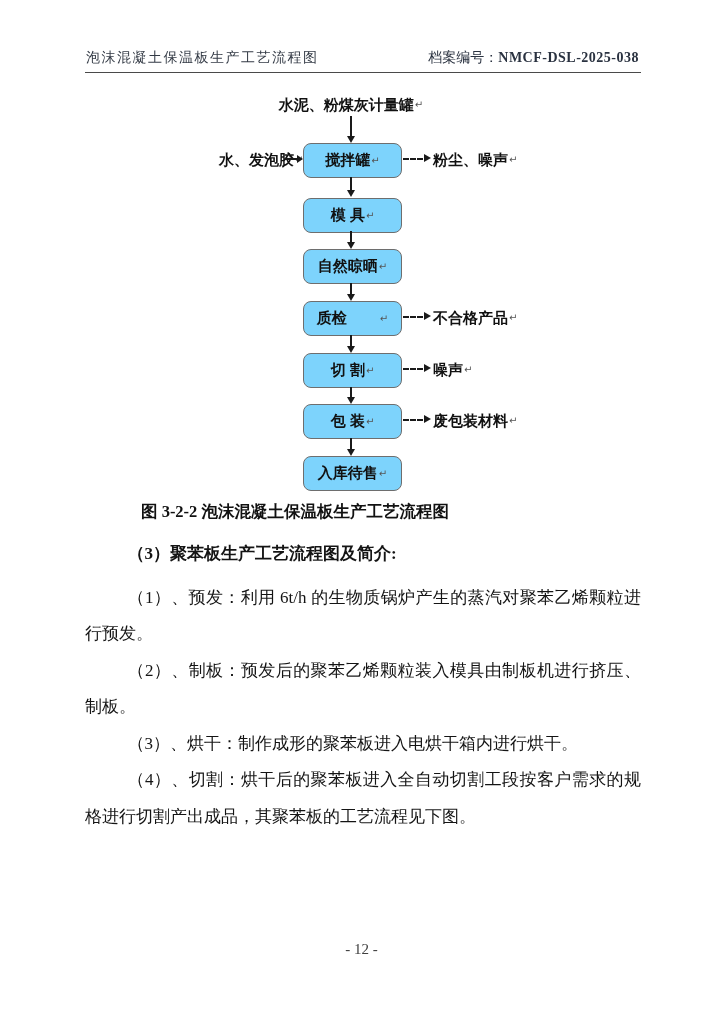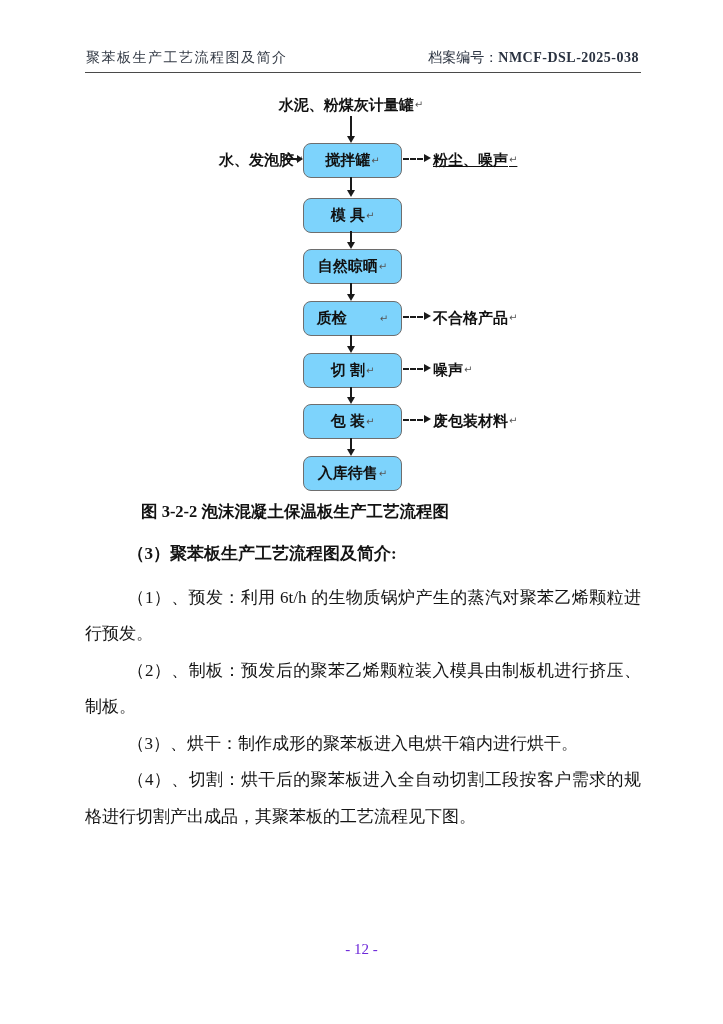--- a/index.html
+++ b/index.html
@@ -32,46 +32,46 @@
          margin-left:1px;vertical-align:2px;}
 
   
   .caption{position:absolute;left:0;top:501px;width:590px;text-align:center;
            font-weight:bold;font-size:16.5px;color:#111;}
   .content{position:absolute;left:85px;top:536px;width:556px;font-size:17px;line-height:36.5px;
            text-align:justify;color:#141414;}
   .heading{font-weight:bold;text-indent:2.5em;margin:0 0 7px 0;}
   .para{margin:0;text-indent:2.5em;}
 
-  .footer{position:absolute;left:0;top:941px;width:723px;text-align:center;font-size:15px;color:#6d28d9;}
+  .footer{position:absolute;left:0;top:941px;width:723px;text-align:center;font-size:15px;color:#404040;}
 </style>
 </head>
 <body>
 
 <div class="page">
 
-  <div class="hdr-left">聚苯板生产工艺流程图及简介</div>
+  <div class="hdr-left">泡沫混凝土保温板生产工艺流程图</div>
   <div class="hdr-right"><span>档案编号：</span><span class="num">NMCF-DSL-2025-038</span></div>
   <div class="hdr-rule"></div>
 
   <div>
     <div class="fc-text fc-source"><span>水泥、粉煤灰计量罐</span><span class="pmark">↵</span></div>
 
     <div class="varrow" style="top:116px;height:20px;"></div>
 
     <div class="fc-box" style="top:143px;">
         <span>搅拌罐</span>
         <span class="pmark">↵</span>
       </div>
 
     <div class="fc-text" style="left:219px;top:151px;"><span>水、发泡胶</span><span class="pmark">↵</span></div>
     <div class="harrow" style="left:285px;top:158px;width:12px;"></div>
 
     <div class="darrow" style="left:403px;top:158px;"></div>
-    <div class="fc-text" style="left:433px;top:151px;text-decoration:underline;"><span>粉尘、噪声</span><span class="pmark">↵</span></div>
+    <div class="fc-text" style="left:433px;top:151px;"><span>粉尘、噪声</span><span class="pmark">↵</span></div>
 
     <div class="varrow" style="top:177px;height:13px;"></div>
 
     <div class="fc-box" style="top:198px;">
         <span>模 具</span>
         <span class="pmark">↵</span>
       </div>
 
     <div class="varrow" style="top:231px;height:11px;"></div>
 

